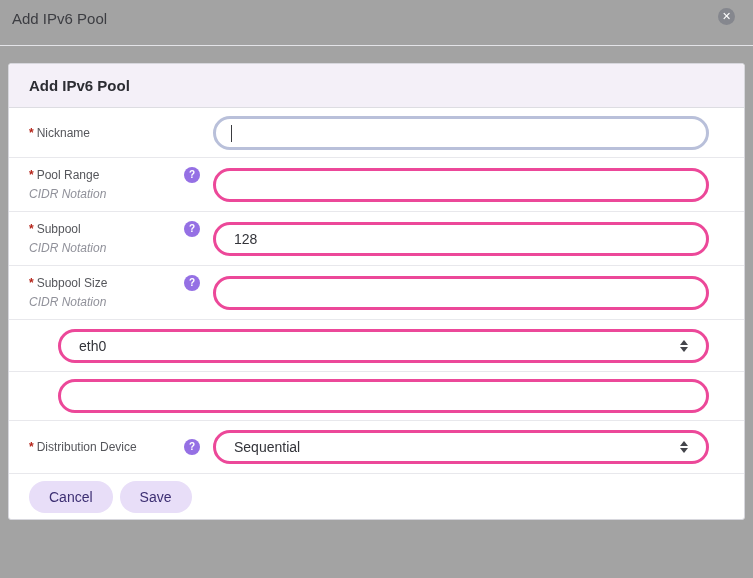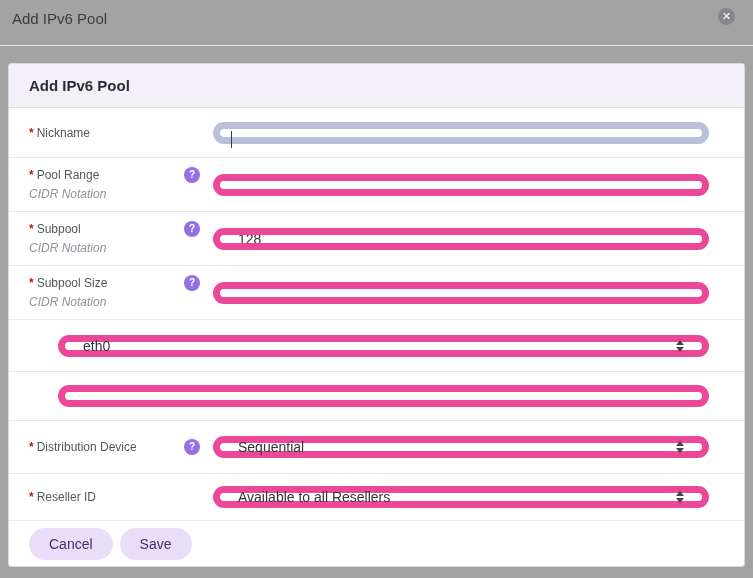--- a/index.html
+++ b/index.html
@@ -128,22 +128,22 @@
     user-select: none;
   }
   .row.tall .help-icon { position: relative; top: -10px; }
 
   .control-col {
     flex: 1;
     position: relative;
   }
   .pill-input, .pill-select {
     width: 100%;
-    height: 22px;
-    border: 7px solid #ec4899;
+    height: 34px;
+    border: 3px solid #ec4899;
     border-radius: 17px;
     background: #fff;
     font-family: "Liberation Sans", "DejaVu Sans", sans-serif;
     font-size: 14px;
     color: #33343a;
     padding: 0 18px;
     outline: none;
     display: block;
   }
   .pill-input.focused { border-color: #b9c0da; }
@@ -302,35 +302,20 @@
         <div class="pill-select">
           <span>Sequential</span>
           <span class="stepper">
               <span class="up"></span>
               <span class="down"></span>
             </span>
         </div>
       </div>
     </div>
 
-    <div class="row" style="height:47px">
-      <div class="label-col">
-        <div class="label-line"><span class="req">*</span><span>Reseller ID</span></div>
-      </div>
-      <div class="help-col"></div>
-      <div class="control-col">
-        <div class="pill-select">
-          <span>Available to all Resellers</span>
-          <span class="stepper">
-              <span class="up"></span>
-              <span class="down"></span>
-            </span>
-        </div>
-      </div>
-    </div>
 
     <div class="buttons-row">
       <button class="btn">Cancel</button>
       <button class="btn">Save</button>
     </div>
 
   </div>
 </div>
 
 </body></html>

